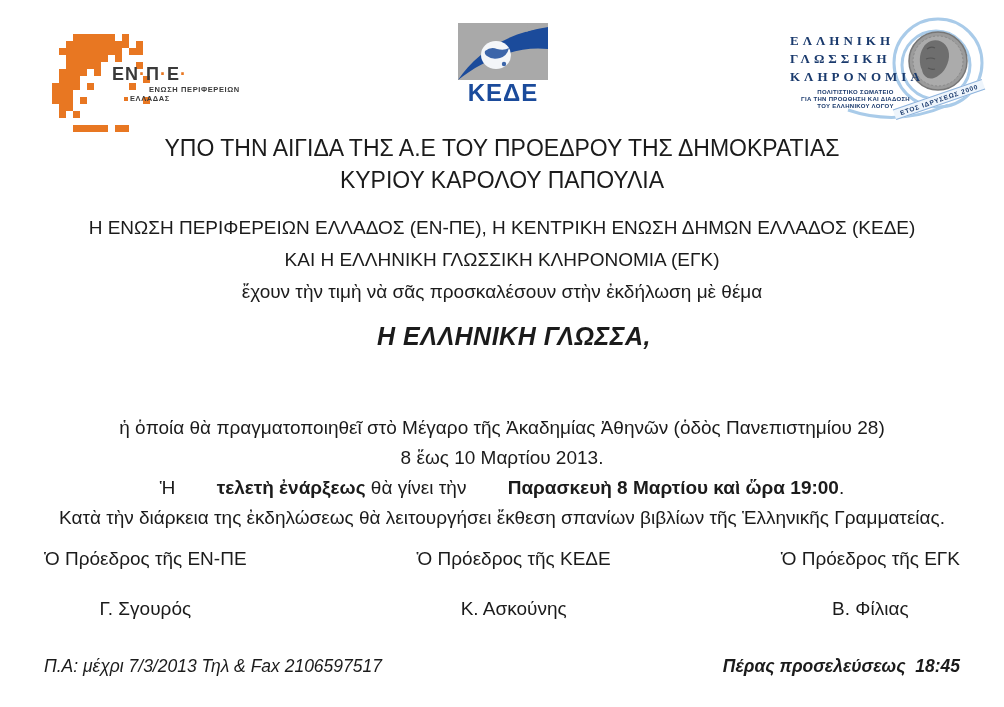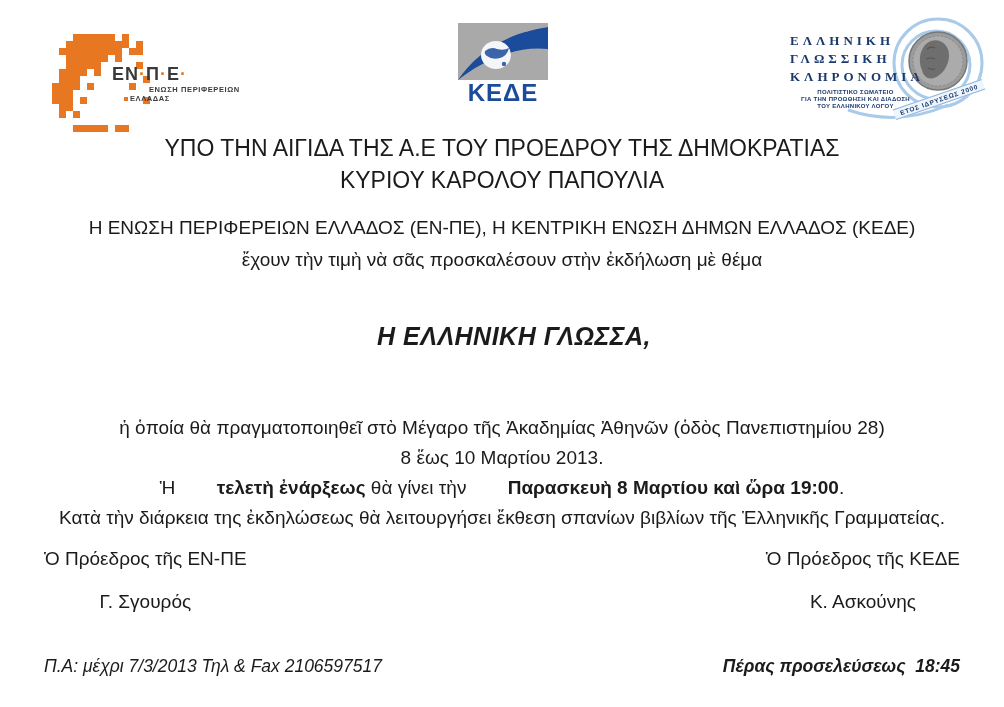--- a/index.html
+++ b/index.html
@@ -38,21 +38,21 @@
   .cline{position:relative;width:100%;text-align:center;white-space:nowrap;}
   .patronage{position:absolute;left:0;top:132px;width:100%;font-size:23px;line-height:32px;}
   .organizers{position:absolute;left:0;top:212px;width:100%;font-size:19px;line-height:32px;}
   .title-block{position:absolute;left:12px;top:318px;width:100%;font-size:25px;line-height:37px;
                font-weight:bold;font-style:italic;letter-spacing:.5px;}
   .details{position:absolute;left:0;top:413px;width:100%;font-size:19px;line-height:30px;}
   .b{font-weight:bold;margin-left:36px;}
 
   .signatures{position:absolute;left:0;top:548px;width:100%;display:flex;justify-content:space-between;
               padding:0 44px;box-sizing:border-box;font-size:19px;}
-  .sig-col{display:flex;flex-direction:column;align-items:center;gap:21px;}
+  .sig-col{display:flex;flex-direction:column;align-items:center;gap:28px;}
   .sig-role,.sig-name{white-space:nowrap;}
 
   .footer{position:absolute;left:0;top:656px;width:100%;display:flex;justify-content:space-between;
           padding:0 44px;box-sizing:border-box;font-size:17.5px;}
   .footer-left{font-style:italic;}
   .footer-right{font-style:italic;font-weight:bold;white-space:pre;}
 </style>
 </head>
 <body>
 
@@ -133,20 +133,21 @@
     <div class="egk-ribbon">ΕΤΟΣ ΙΔΡΥΣΕΩΣ 2000</div>
   </div>
 
   <div class="patronage">
     <div class="cline">ΥΠΟ ΤΗΝ ΑΙΓΙΔΑ ΤΗΣ Α.Ε ΤΟΥ ΠΡΟΕΔΡΟΥ ΤΗΣ ΔΗΜΟΚΡΑΤΙΑΣ</div>
     <div class="cline">ΚΥΡΙΟΥ ΚΑΡΟΛΟΥ ΠΑΠΟΥΛΙΑ</div>
   </div>
 
   <div class="organizers">
     <div class="cline">Η ΕΝΩΣΗ ΠΕΡΙΦΕΡΕΙΩΝ ΕΛΛΑΔΟΣ (ΕΝ-ΠΕ), Η ΚΕΝΤΡΙΚΗ ΕΝΩΣΗ ΔΗΜΩΝ ΕΛΛΑΔΟΣ (ΚΕΔΕ)</div>
+    <div class="cline">ΚΑΙ Η ΕΛΛΗΝΙΚΗ ΓΛΩΣΣΙΚΗ ΚΛΗΡΟΝΟΜΙΑ (ΕΓΚ)</div>
     <div class="cline">ἔχουν τὴν τιμὴ νὰ σᾶς προσκαλέσουν στὴν ἐκδήλωση μὲ θέμα</div>
   </div>
 
   <div class="title-block">
     <div class="cline">Η ΕΛΛΗΝΙΚΗ ΓΛΩΣΣΑ,</div>
   </div>
 
   <div class="details">
     <div class="cline">ἡ ὁποία θὰ πραγματοποιηθεῖ στὸ Μέγαρο τῆς Ἀκαδημίας Ἀθηνῶν (ὁδὸς Πανεπιστημίου 28)</div>
     <div class="cline">8 ἕως 10 Μαρτίου 2013.</div>
@@ -156,20 +157,24 @@
 
   <div class="signatures">
     <div class="sig-col">
       <div class="sig-role">Ὁ Πρόεδρος τῆς ΕΝ-ΠΕ</div>
       <div class="sig-name">Γ. Σγουρός</div>
     </div>
     <div class="sig-col">
       <div class="sig-role">Ὁ Πρόεδρος τῆς ΚΕΔΕ</div>
       <div class="sig-name">Κ. Ασκούνης</div>
     </div>
+    <div class="sig-col">
+      <div class="sig-role">Ὁ Πρόεδρος τῆς ΕΓΚ</div>
+      <div class="sig-name">Β. Φίλιας</div>
+    </div>
   </div>
 
   <div class="footer">
     <div class="footer-left">Π.Α: μέχρι 7/3/2013 Τηλ &amp; Fax 2106597517</div>
     <div class="footer-right">Πέρας προσελεύσεως  18:45</div>
   </div>
 
 </div>
 
 </body></html>

